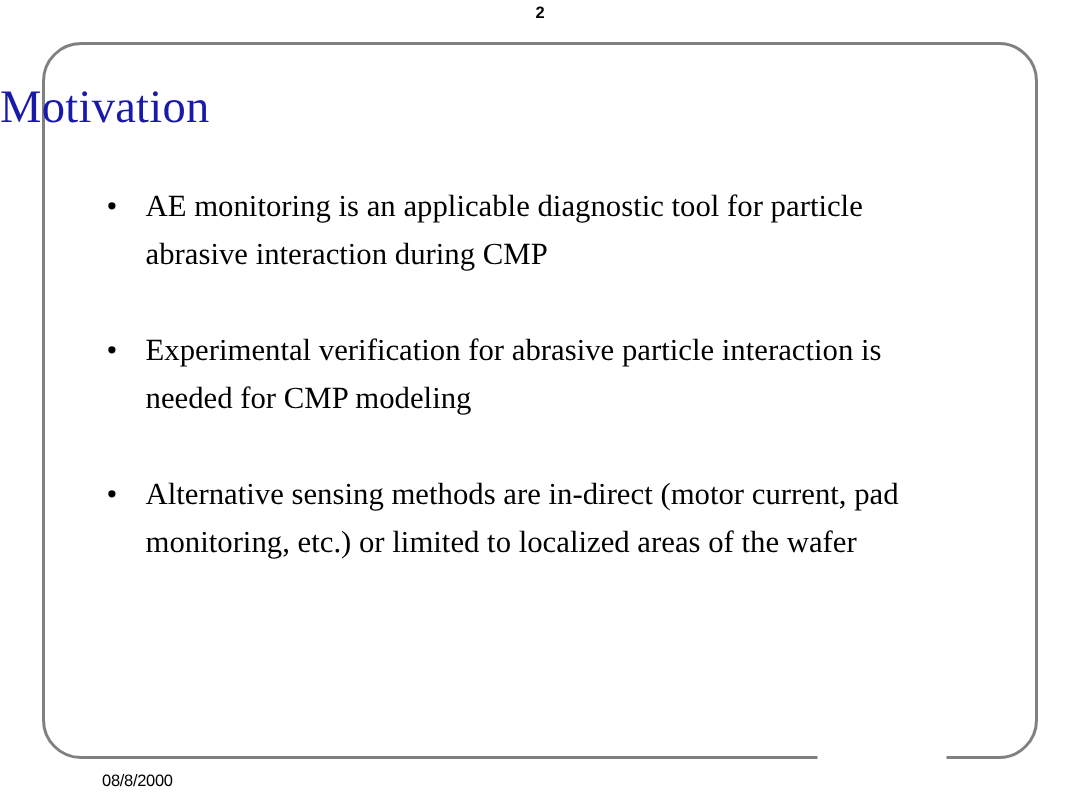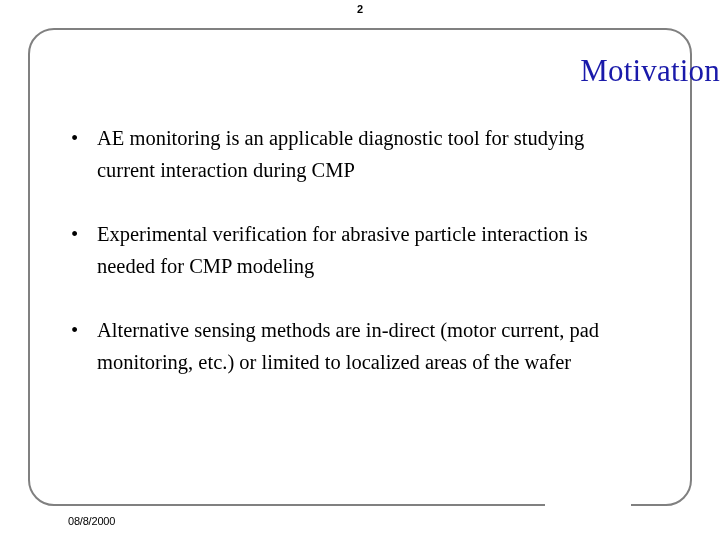--- a/index.html
+++ b/index.html
@@ -51,21 +51,21 @@
     height: 10px;
     background: #ffffff;
   }
 
   
   #slide-title {
     position: absolute;
     left: 0;
     top: 52px;
     width: 720px;
-    text-align: right;
+    text-align: left;
     font-family: "Liberation Serif", serif;
     font-size: 31px;
     font-weight: normal;
     color: #1a1aaa;
     line-height: 38px;
     letter-spacing: 0.2px;
   }
 
   
   #bullet-list {
@@ -120,21 +120,21 @@
 <div id="page-number">2</div>
 
 <div id="slide-frame"></div>
 <div id="frame-bottom-gap"></div>
 
 <div id="slide-title">Motivation</div>
 
 <ul id="bullet-list">
   <li class="bullet-item">
     <span class="bullet-marker">•</span>
-    <span class="bullet-text">AE monitoring is an applicable diagnostic tool for studying current interaction during CMP</span>
+    <span class="bullet-text">AE monitoring is an applicable diagnostic tool for particle abrasive interaction during CMP</span>
   </li>
   <li class="bullet-item">
     <span class="bullet-marker">•</span>
     <span class="bullet-text">Experimental verification for abrasive particle interaction is needed for CMP modeling</span>
   </li>
   <li class="bullet-item">
     <span class="bullet-marker">•</span>
     <span class="bullet-text">Alternative sensing methods are in-direct (motor current, pad monitoring, etc.) or limited to localized areas of the wafer</span>
   </li>
 </ul>

